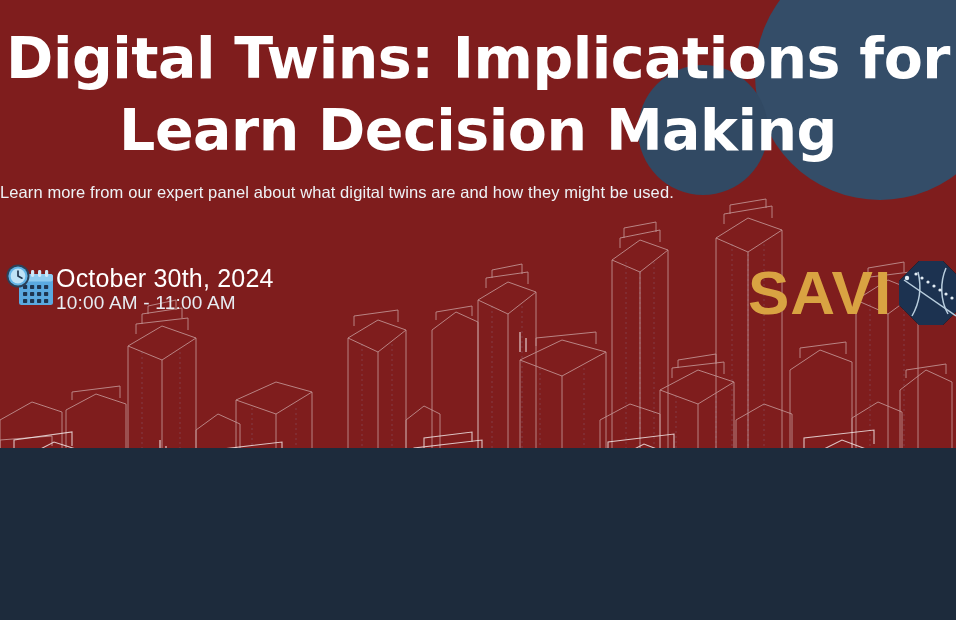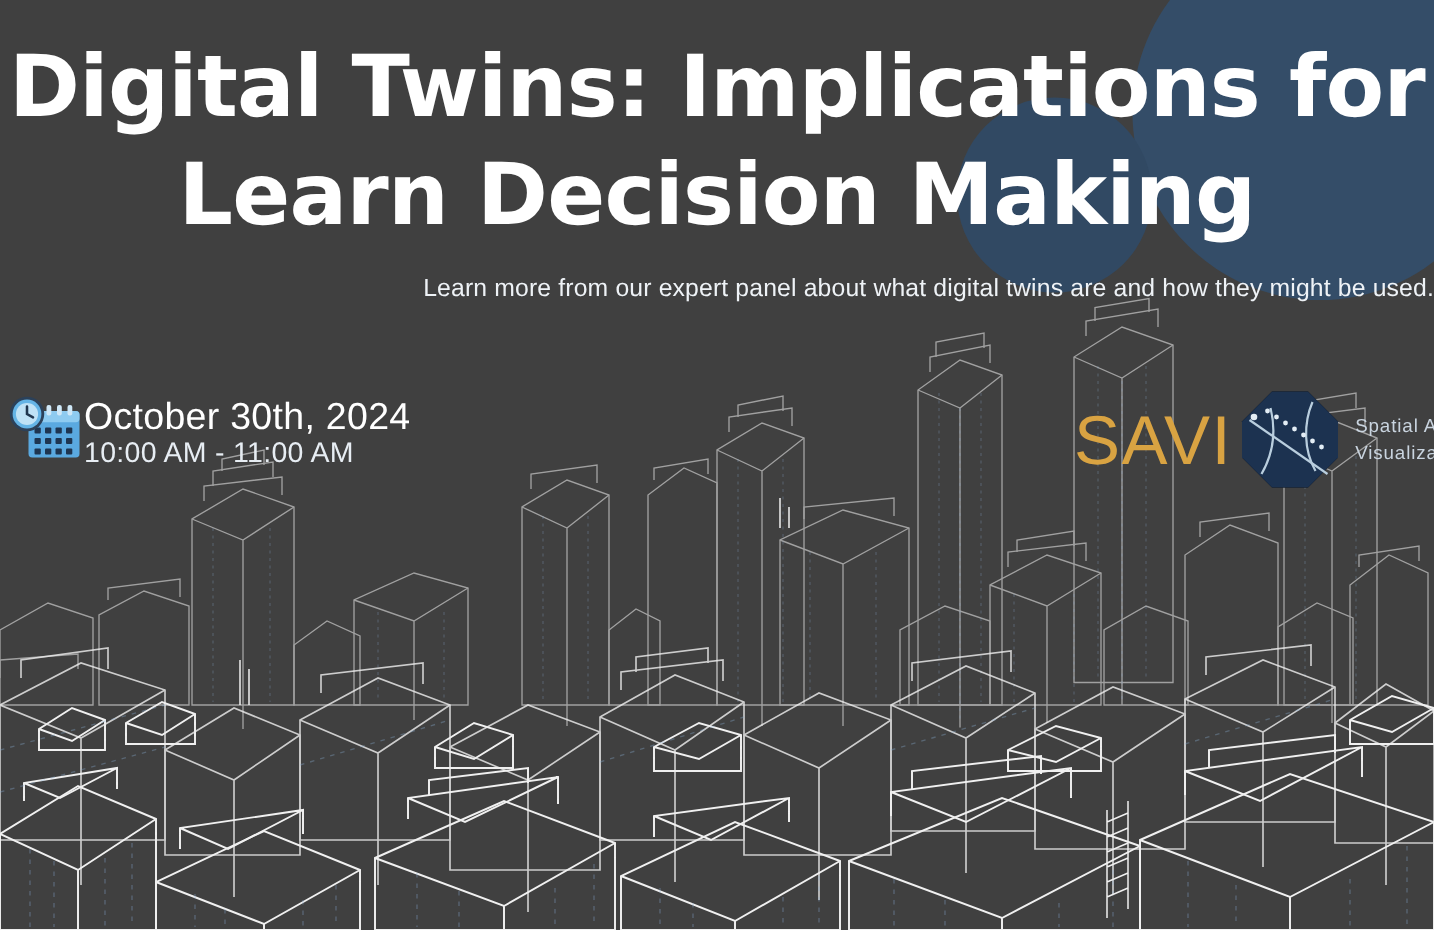--- a/index.html
+++ b/index.html
@@ -6,23 +6,23 @@
     margin: 0;
     padding: 0;
     background: #1d2b3c;
   }
   body {
     font-family: "Liberation Sans", sans-serif;
   }
   #poster {
     position: relative;
     width: 956px;
-    height: 620px;
+    height: 448px;
     overflow: hidden;
-    background: #404040;
+    background: #7f1d1d;
   }
   
   .blob {
     position: absolute;
     border-radius: 50%;
     pointer-events: none;
   }
   .blob-large {
     width: 250px; height: 250px;
     left: 755px; top: -50px;
@@ -50,21 +50,21 @@
     line-height: 72px;
     font-weight: bold;
     letter-spacing: -0.5px;
     font-family: "DejaVu Sans", sans-serif;
   }
   .title .ln { display: block; }
   .subtitle {
     position: absolute;
     left: 0; top: 183px;
     width: 956px;
-    text-align: right;
+    text-align: left;
     color: #eef2f6;
     font-size: 16.5px;
     font-weight: normal;
     letter-spacing: 0.1px;
     font-family: "Liberation Sans", sans-serif;
   }
   
   .date-block {
     position: absolute;
     left: 4px; top: 262px;
@@ -88,25 +88,26 @@
   }
   
   .savi-logo {
     position: absolute;
     left: 716px; top: 258px;
     display: flex;
     align-items: center;
   }
   .savi-word {
     color: #d9a342;
-    font-size: 46px;
+    font-size: 62px;
     line-height: 46px;
-    font-weight: normal;
+    font-weight: bold;
     letter-spacing: 1px;
     font-family: "Liberation Sans", sans-serif;
+    padding-left: 32px;
   }
   .savi-badge { width: 70px; height: 70px; margin-left: 4px; display:block; }
   .savi-tag {
     margin-left: 8px;
     color: #c9d4df;
     font-size: 12.5px;
     line-height: 18px;
     letter-spacing: 0.6px;
     white-space: nowrap;
   }

